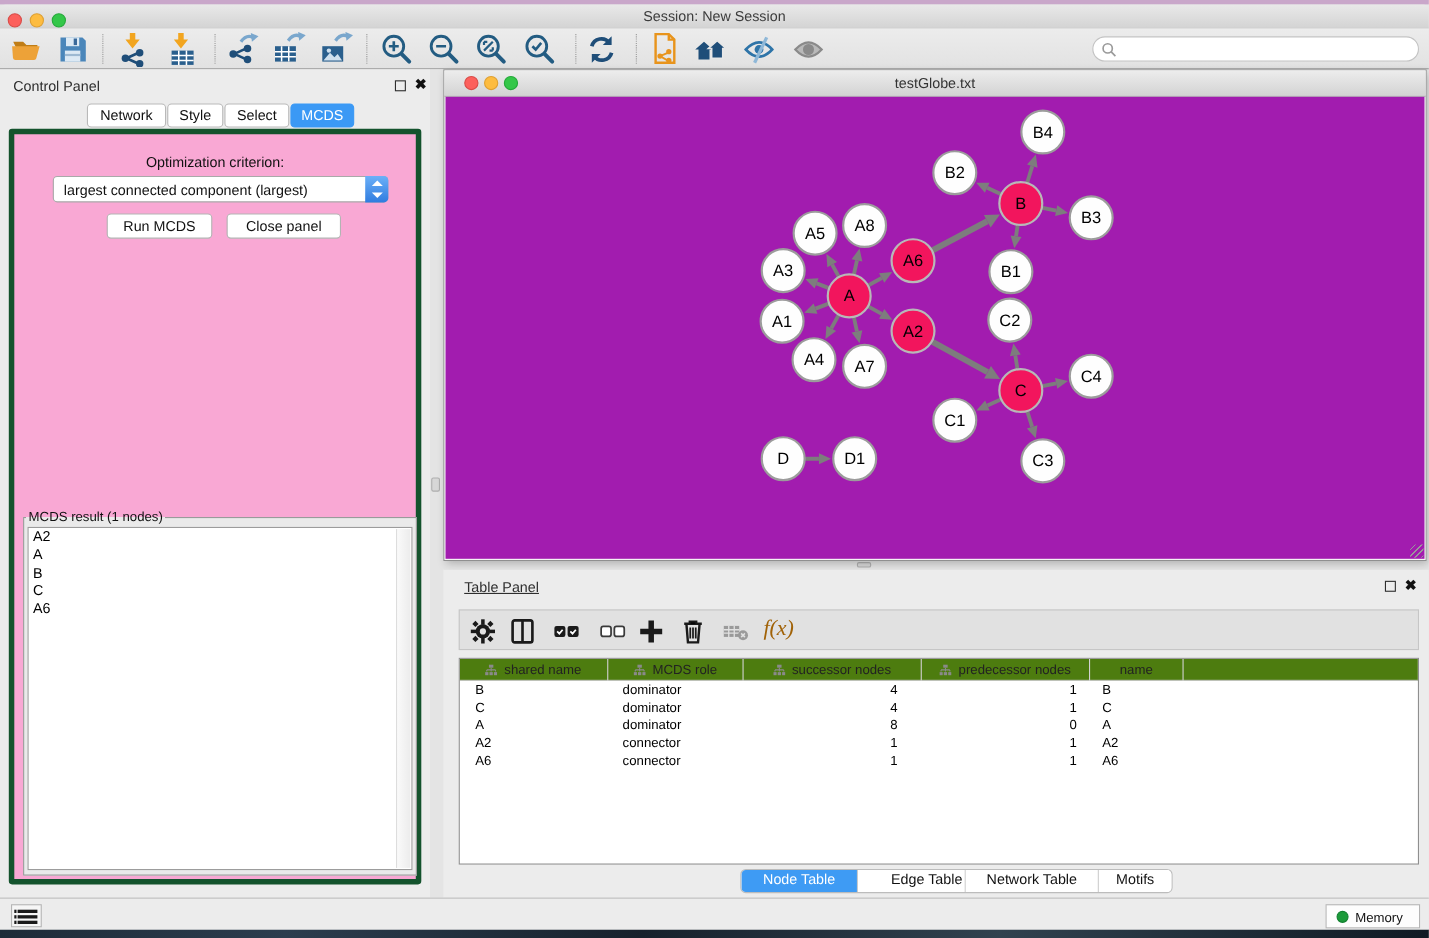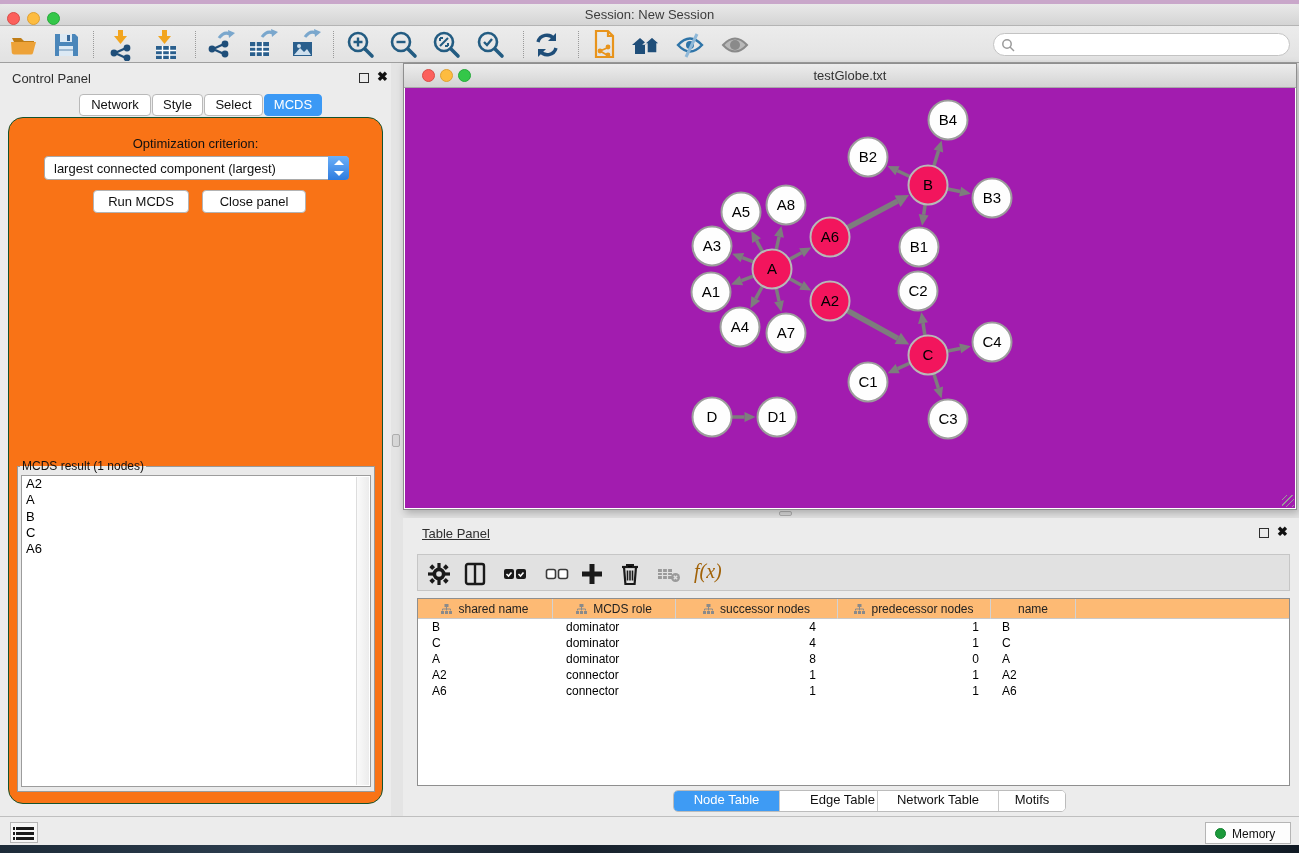--- a/index.html
+++ b/index.html
@@ -38,21 +38,21 @@
   .panel-float { position:absolute; width:10px; height:10px; border:1.6px solid #2e2e2e; top:10px; }
   .panel-close { position:absolute; top:6px; font-size:13px; font-weight:bold; color:#111; cursor:default; }
   .cp-float { left:359px; } .cp-close { left:377px; }
 
   .tabrow { position:absolute; top:31px; left:0; width:391px; height:22px; }
   .tab { position:absolute; top:0; height:22px; line-height:20px; text-align:center;
     font-size:13px; color:#111; background:#fff; border:1px solid #b9b9b9; border-radius:4px; }
   .tab.active { background:#3b99f5; border-color:#3b99f5; color:#fff; }
 
   .cp-content { position:absolute; left:8px; top:54px; width:375px; height:687px;
-    background:#f97316; border:1px solid #14532d; border-radius:15px; }
+    background:#f9a8d4; border:5px solid #14532d; border-radius:3px; }
   .opt-label { position:absolute; left:0; right:0; top:18px; text-align:center; font-size:13px; color:#111; }
   .dropdown { position:absolute; left:35px; top:38px; width:305px; height:24px; background:#fff;
     border:1px solid #a9a9a9; border-radius:4px; font-size:13px; color:#111; }
   .dropdown .dd-text { position:absolute; left:9px; top:4px; }
   .dd-stepper { position:absolute; right:-1px; top:-1px; width:21px; height:24px; border-radius:0 4px 4px 0;
     background:linear-gradient(#6cb0f8,#2f7cdf); }
   .dd-stepper i { position:absolute; left:5.5px; width:0; height:0; border-left:5px solid transparent; border-right:5px solid transparent; }
   .dd-stepper .up { top:4px; border-bottom:5px solid #fff; }
   .dd-stepper .dn { bottom:4px; border-top:5px solid #fff; }
   .btn { position:absolute; top:72px; height:23px; background:#fff; border:1px solid #b3b3b3;
@@ -94,21 +94,21 @@
   .tp-title { position:absolute; left:19px; top:8px; font-size:13px; color:#2e2e2e;text-decoration:underline; }
   .tp-float { left:856px; } .tp-close { left:874px; }
   .tp-toolbar { position:absolute; left:14px; top:36px; width:873px; height:37px;
     background:#e1e1e1; border:1px solid #c6c6c6; }
   .tp-ic { position:absolute; top:7px; width:24px; height:24px; }
   .fx { position:absolute; left:276px; top:5px; font-family:"Liberation Serif", serif;
     font-style:italic; font-size:20px; color:#a16207; }
 
   .ntable { position:absolute; left:14px; top:80px; width:873px; height:188px;
     background:#fff; border:1px solid #8f8f8f; overflow:hidden; }
-  .thead { display:flex; height:20px; background:#fdba74; border-bottom:1px solid #c9c9c9; }
+  .thead { display:flex; height:20px; background:#4d7c0f; border-bottom:1px solid #c9c9c9; }
   .th { display:flex; align-items:center; justify-content:center; gap:6px; font-size:12px; color:#222;
     border-right:1px solid #d2d2d2; height:20px; }
   .th svg { flex:0 0 auto; }
   .trow { display:flex; height:16px; }
   .td { font-size:12px; color:#000; line-height:16px; white-space:nowrap; overflow:hidden; }
   .c0 { width:135px; padding-left:14px; }
   .c1 { width:123px; padding-left:13px; }
   .c2 { width:162px; text-align:right; padding-right:22px; }
   .c3 { width:153px; text-align:right; padding-right:12px; }
   .c4 { width:85px;  padding-left:11px; }

